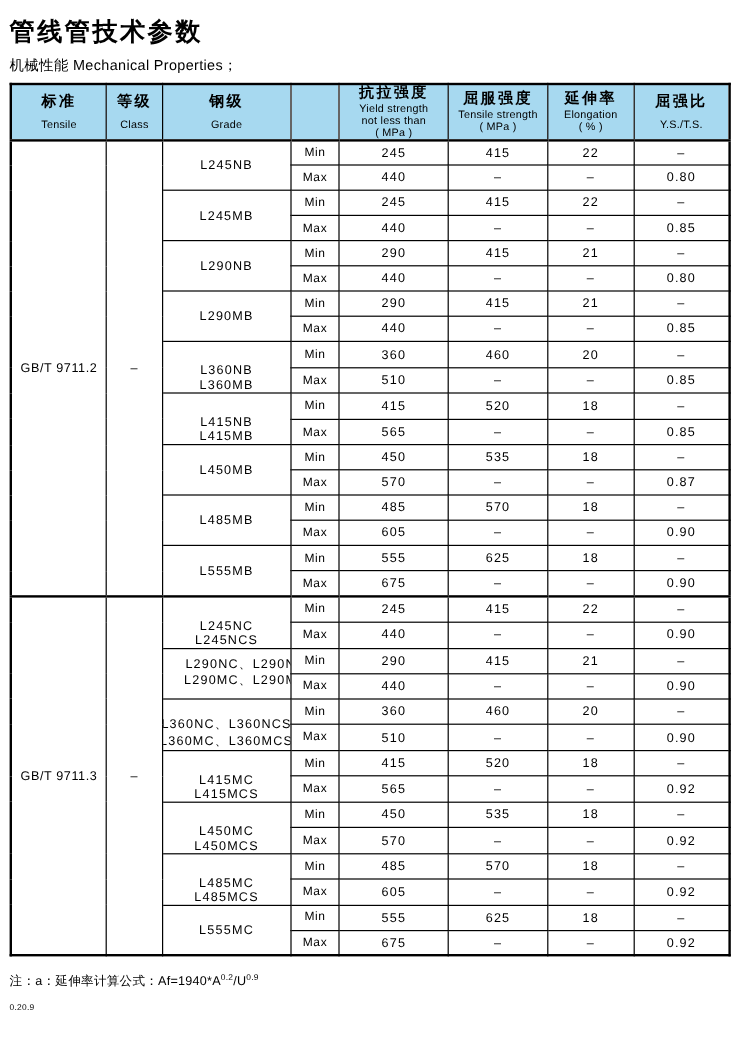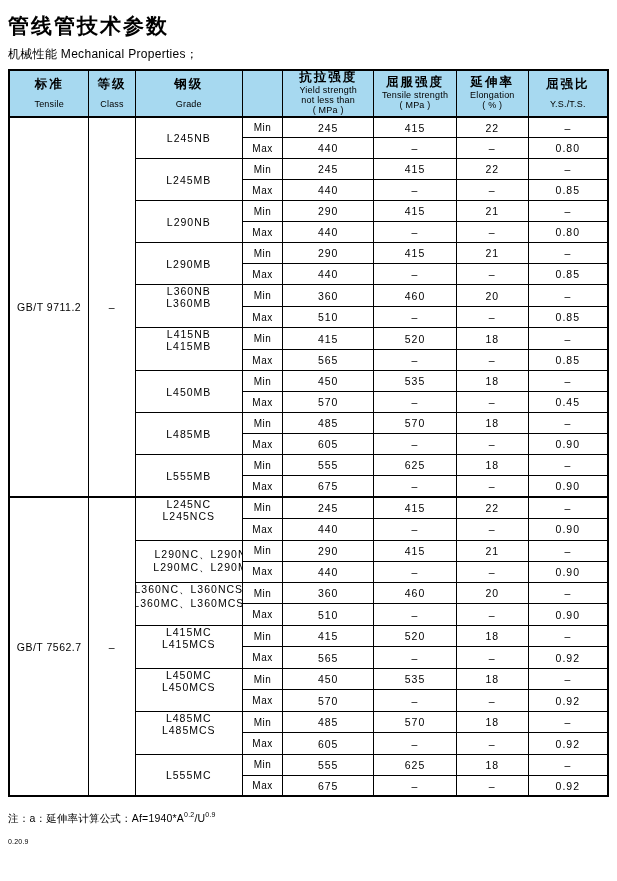--- a/index.html
+++ b/index.html
@@ -37,21 +37,21 @@
   .h-stack{display:flex;flex-direction:column;justify-content:center;align-items:center;}
   .h-zh{font-size:12.5px;font-weight:bold;letter-spacing:2px;line-height:1.1;}
   .h-en{font-size:9px;line-height:1.15;letter-spacing:0.2px;}
   .h-gap .h-zh{margin-bottom:7px;}
   tbody td{height:21px;font-size:10.5px;}
   td.val{letter-spacing:1px;}
   td.mm{font-size:10px;letter-spacing:0.5px;}
   td.std,td.cls{font-size:10.5px;letter-spacing:0.5px;}
   td.grade{font-size:10.5px;}
   .grade-box{display:flex;flex-direction:column;align-items:center;justify-content:center;}
-  .grade-box.spread{height:42px;justify-content:flex-start;}
+  .grade-box.spread{height:42px;justify-content:flex-end;}
   .grade-box.tight{line-height:1.3;margin-left:40px;}
   .grade-line{letter-spacing:1px;white-space:nowrap;}
   tr.section-start td{border-top:2px solid var(--border);}
   thead th{border-bottom:2px solid var(--border);}
   .note{font-size:10.5px;margin-top:14px;letter-spacing:0.2px;}
   .note + .note{margin-top:12px;}
   sup{font-size:7px;}
 </style>
 </head>
 <body>
@@ -253,21 +253,21 @@
           <td class="val">450</td>
           <td class="val">535</td>
           <td class="val">18</td>
           <td class="val">–</td>
         </tr>
         <tr>
           <td class="mm">Max</td>
           <td class="val">570</td>
           <td class="val">–</td>
           <td class="val">–</td>
-          <td class="val">0.45</td>
+          <td class="val">0.87</td>
         </tr>
         <tr>
           <td class="grade" rowspan="2">
             <div class="grade-box single">
               <div class="grade-line">L485MB</div>
             </div>
           </td>
           <td class="mm">Min</td>
           <td class="val">485</td>
           <td class="val">570</td>
@@ -294,21 +294,21 @@
           <td class="val">–</td>
         </tr>
         <tr>
           <td class="mm">Max</td>
           <td class="val">675</td>
           <td class="val">–</td>
           <td class="val">–</td>
           <td class="val">0.90</td>
         </tr>
         <tr class="section-start">
-          <td class="std" rowspan="14">GB/T 7562.7</td>
+          <td class="std" rowspan="14">GB/T 9711.3</td>
           <td class="cls" rowspan="14">–</td>
           <td class="grade" rowspan="2">
             <div class="grade-box spread">
               <div class="grade-line">L245NC</div>
               <div class="grade-line">L245NCS</div>
             </div>
           </td>
           <td class="mm">Min</td>
           <td class="val">245</td>
           <td class="val">415</td>

